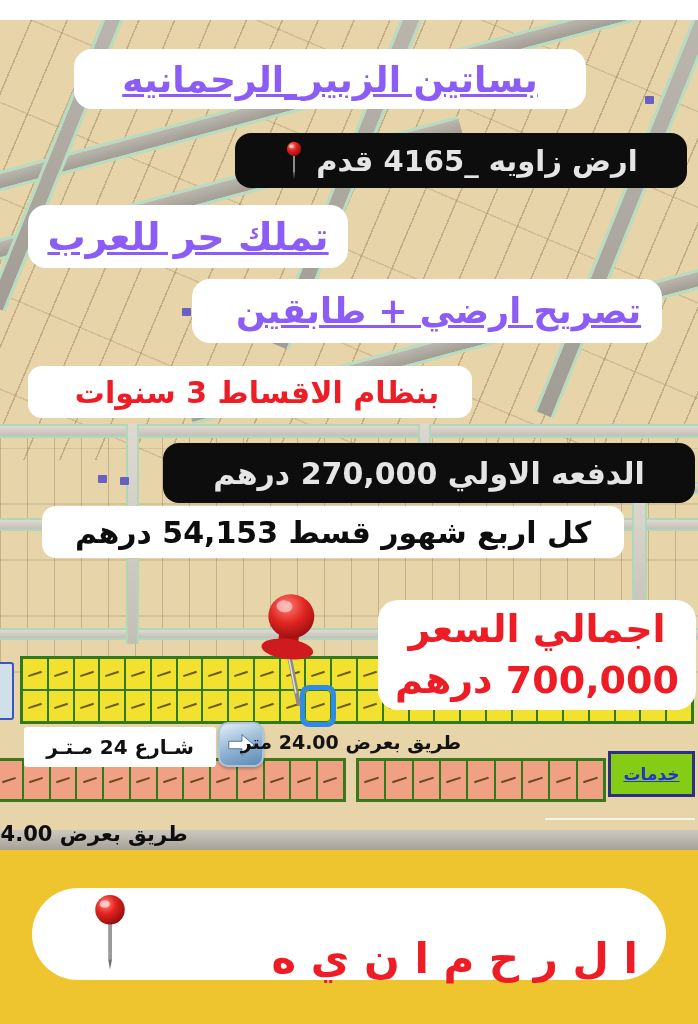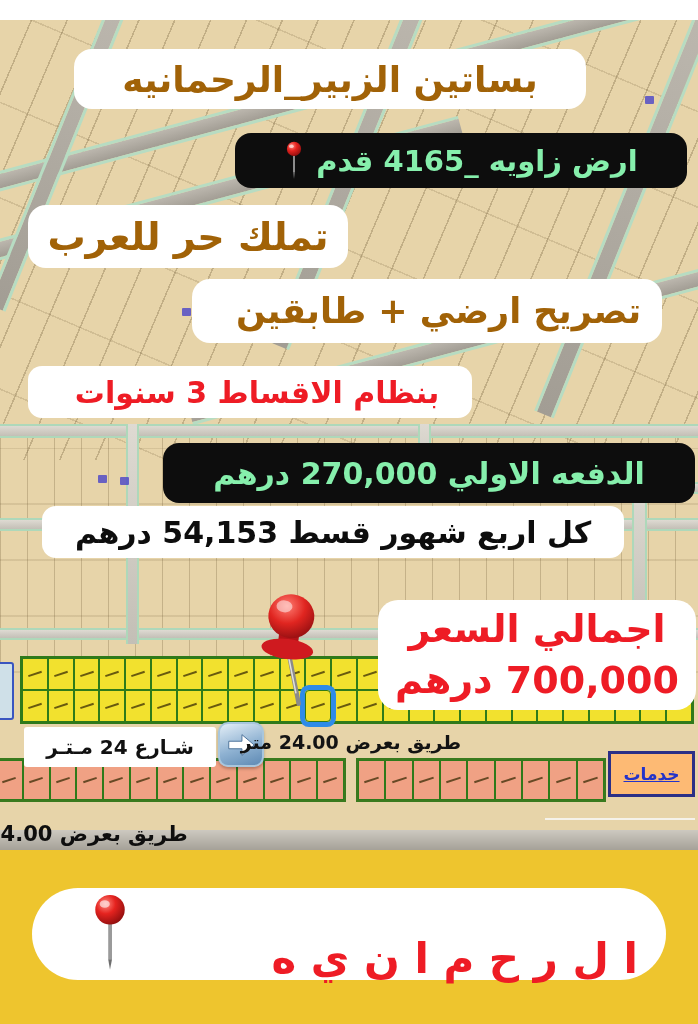--- a/index.html
+++ b/index.html
@@ -29,40 +29,40 @@
   .grid.yellow { left:20px; top:656px; width:674px; height:68px; background:#f2e12e; border:2.5px solid #2f7a1a; grid-template-rows:repeat(2,1fr); }
   .grid.salmon { top:758px; height:44px; background:#f0a184; border:2.5px solid #3a7a1e; grid-template-rows:1fr; }
   #salmon-a { left:-6px; width:352px; }
   #salmon-b { left:356px; width:250px; }
   .cell { border:1.2px solid #2f7a1a; display:flex; align-items:center; justify-content:center; position:relative; }
   .cell::after { content:''; width:58%; height:2px; background:rgba(58,44,6,.75); transform:rotate(-18deg); }
   .cell.hl { box-shadow:0 0 0 5px #2e8be8; border-radius:4px; z-index:4; }
 
   .partial-box { position:absolute; left:-20px; top:662px; width:34px; height:58px; background:#cfe0e8; border:2.5px solid #3a55c0; border-radius:3px; }
 
-  .services { position:absolute; left:608px; top:751px; width:87px; height:46px; background:#fdba74; border:3px solid #2b2f86;
+  .services { position:absolute; left:608px; top:751px; width:87px; height:46px; background:#84cc16; border:3px solid #2b2f86;
     display:flex; align-items:center; justify-content:center; color:#2433c9; font-weight:bold; font-size:17px; text-decoration:underline; direction:rtl; }
 
   .street-sign { position:absolute; left:24px; top:727px; width:192px; height:40px; background:#fff; border-radius:3px;
     display:flex; align-items:center; justify-content:center; font-weight:bold; font-size:20px; letter-spacing:2px; color:#111; direction:rtl; white-space:nowrap; }
   .arrow-btn { position:absolute; left:218px; top:722px; width:46px; height:45px; border-radius:10px;
     background:linear-gradient(160deg,#e3eef7 0%,#8fb2d2 55%,#5e8ab4 100%); border:2px solid #a8c6dd;
     display:flex; align-items:center; justify-content:center; box-shadow:0 2px 3px rgba(0,0,0,.25); }
   .road24-label { position:absolute; left:240px; top:724px; width:222px; height:36px; display:flex; align-items:center; justify-content:center;
     font-weight:bold; font-size:19px; color:#131313; direction:rtl; white-space:nowrap; }
 
   .road54-strip { position:absolute; left:0; top:830px; width:698px; height:20px; background:linear-gradient(#cdc9c0,#a5a198); }
   .road54-label { position:absolute; left:-14px; top:822px; font-weight:bold; font-size:21px; color:#0e0e0e; direction:rtl; white-space:nowrap; }
   .hline { position:absolute; left:545px; top:818px; width:150px; height:2px; background:#f5f2ea; }
 
   
   .obox { position:absolute; display:flex; align-items:center; justify-content:center; font-weight:bold;
     direction:rtl; white-space:nowrap; z-index:10; }
-  .obox.white { background:#fff; border-radius:18px; color:#a16207; }
-  .obox.black { background:#0d0d0d; border-radius:16px; color:#86efac; }
+  .obox.white { background:#fff; border-radius:18px; color:#8b5cf6;text-decoration:underline; }
+  .obox.black { background:#0d0d0d; border-radius:16px; color:#e5e5e5; }
   .obox.redtxt { color:#ee1c25; }
   #b-title  { left:74px;  top:49px;  width:512px; height:60px; font-size:36px; }
   #b-plot   { left:235px; top:133px; width:452px; height:55px; font-size:29px; gap:12px; }
   #b-own    { left:28px;  top:205px; width:320px; height:63px; font-size:38px; }
   #b-permit { left:192px; top:279px; width:470px; height:64px; font-size:35px;padding-left:23px; }
   #b-inst   { left:28px;  top:366px; width:444px; height:52px; font-size:30px; background:#fff; border-radius:14px;padding-left:14px; }
   #b-down   { left:163px; top:443px; width:532px; height:60px; font-size:30px; }
   #b-quart  { left:42px;  top:506px; width:582px; height:52px; font-size:30px; background:#fff; border-radius:14px; color:#0d0d0d; }
   #b-price  { left:378px; top:600px; width:318px; height:110px; font-size:38px; background:#fff; border-radius:20px;
               flex-direction:column; line-height:1.35; }

